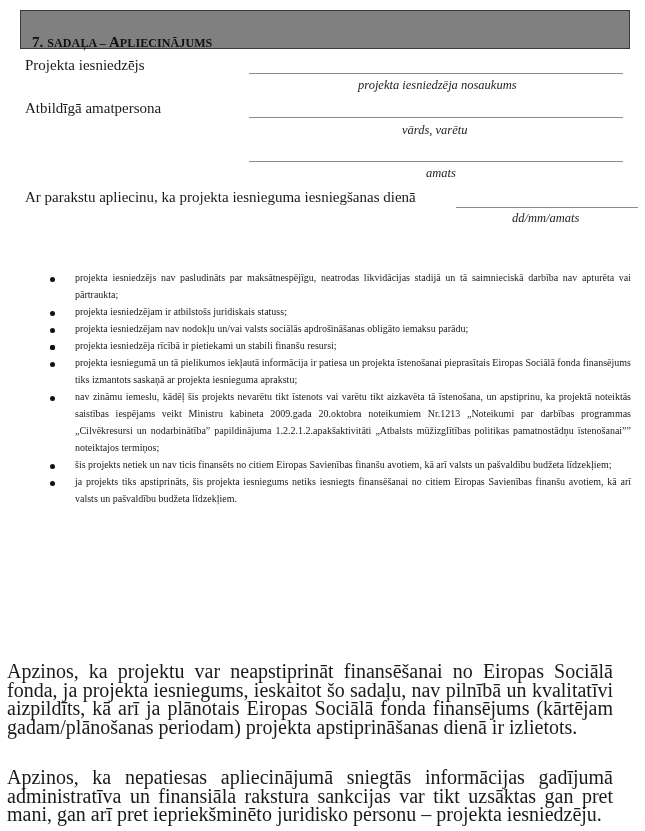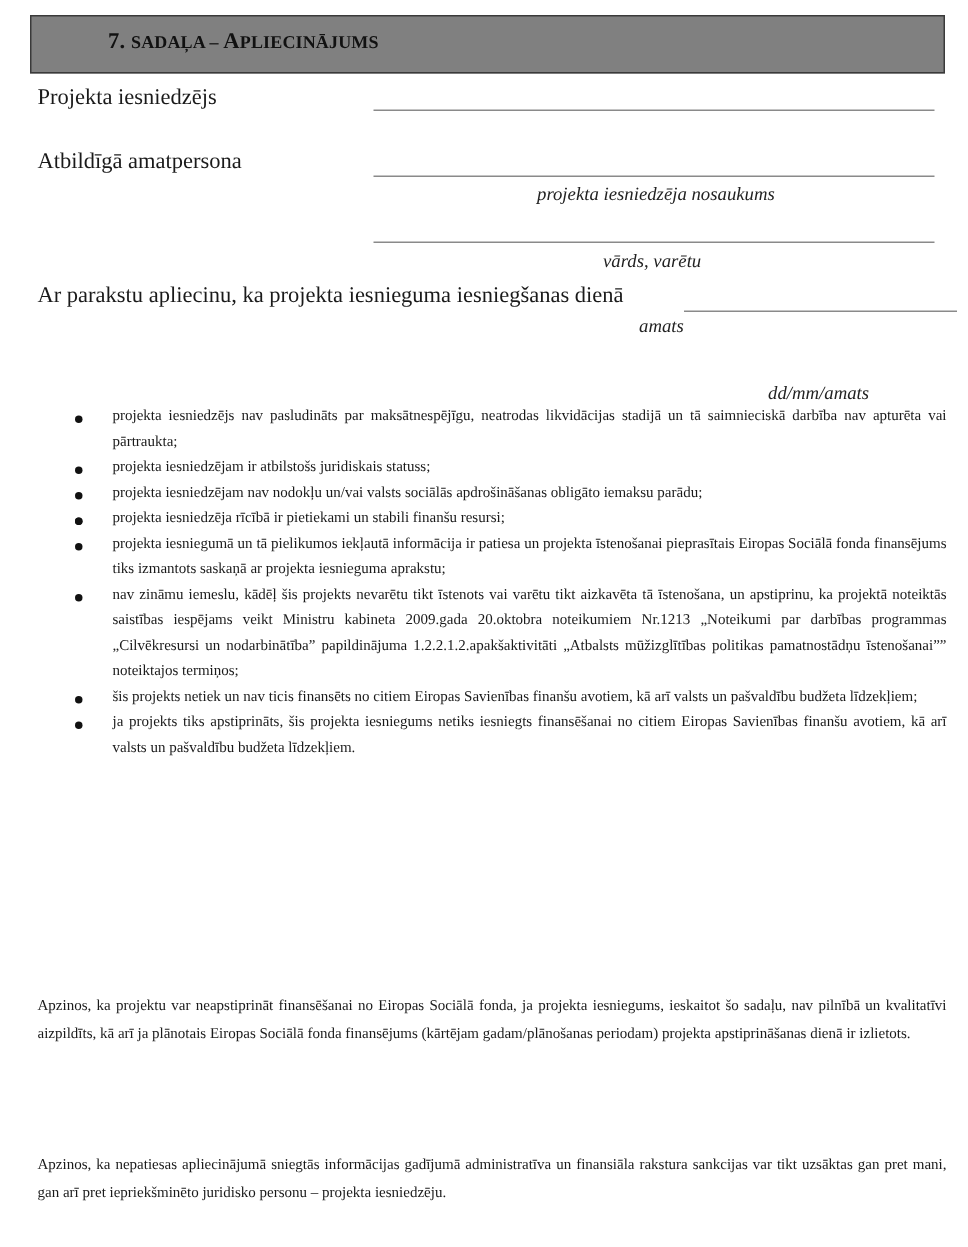--- a/index.html
+++ b/index.html
@@ -21,48 +21,46 @@
       top: 10px;
       width: 610px;
       height: 39px;
       background: #808080;
       border: 1px solid #3a3a3a;
       box-sizing: border-box;
     }
     .header-title {
       position: absolute;
       left: 11px;
-      top: 9px;
+      top: 23px;
       font-size: 15px;
       font-weight: bold;
       color: #111;
       white-space: nowrap;
       letter-spacing: 0.1px;
-      margin-left: 40px;
     }
     .header-title .sc {
       font-size: 12px;
     }
     .label {
       position: absolute;
       font-size: 15px;
       white-space: nowrap;
     }
     .sig-line {
       position: absolute;
       height: 1px;
       background: #8a8a8a;
     }
     .caption {
       position: absolute;
       font-size: 12.5px;
       font-style: italic;
       white-space: nowrap;
       color: #222;
-      margin-top: 44px;
     }
     .bullet-list {
       position: absolute;
       left: 48px;
       top: 269px;
       width: 583px;
       margin: 0;
       padding: 0;
       list-style: none;
     }
@@ -77,23 +75,23 @@
       position: absolute;
       left: 2px;
       top: 8px;
       width: 5px;
       height: 5px;
       border-radius: 50%;
       background: #111;
     }
     .para {
       position: absolute;
-      left: 25px;
+      left: 7px;
       width: 606px;
-      font-size: 10px;
+      font-size: 20px;
       line-height: 18.7px;
       text-align: justify;
       margin: 0;
     }
   </style>
 </head>
 <body>
 
 <div class="header-box">
   <div class="header-title"><span>7.</span> <span class="sc">SADAĻA – </span><span>A</span><span class="sc">PLIECINĀJUMS</span></div>

